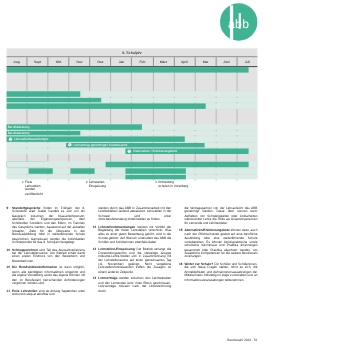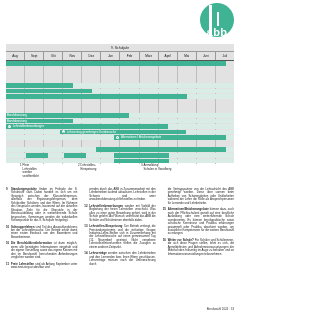--- a/index.html
+++ b/index.html
@@ -21,23 +21,23 @@
   }
   .logo-bar{
     position:absolute;left:9px;top:2px;width:3px;height:31px;
     background:#ffffff;
   }
   .logo-bar2{
     position:absolute;left:17px;top:9px;width:2px;height:14px;
     background:#ffffff;
   }
   .logo-text{
-    position:absolute;left:0;top:12px;width:34px;height:34px;
+    position:absolute;left:0;top:2px;width:34px;height:34px;
     display:flex;align-items:center;justify-content:center;
-    color:#ffffff;font-size:11px;letter-spacing:.4px;font-weight:bold;
+    color:#ffffff;font-size:11px;letter-spacing:.4px;
   }
 
   
   .chart{
     position:absolute;left:6px;top:44px;
     width:228px;height:118px;
     background:#e2e2e2;
     box-sizing:border-box;
   }
   .chart-title{

